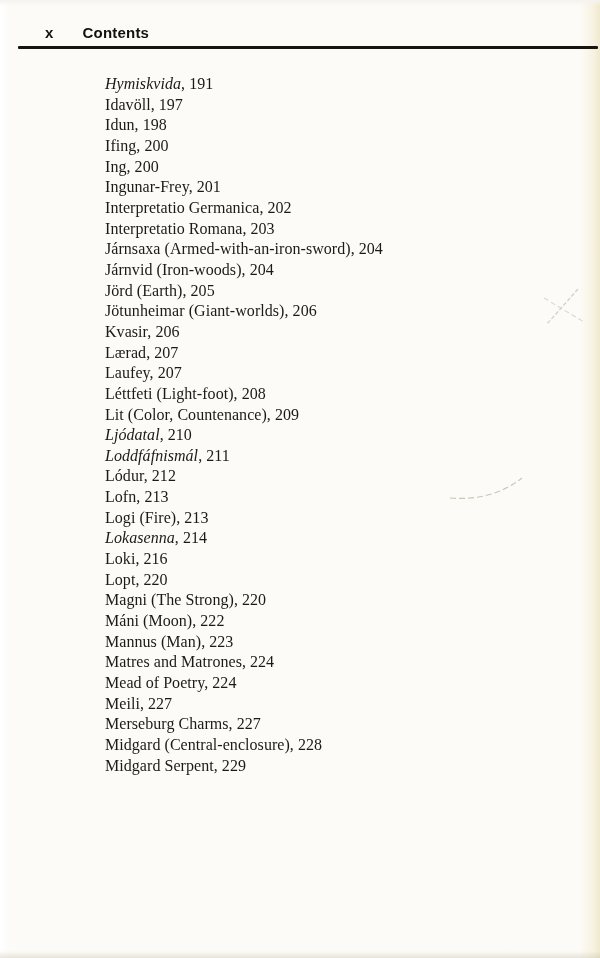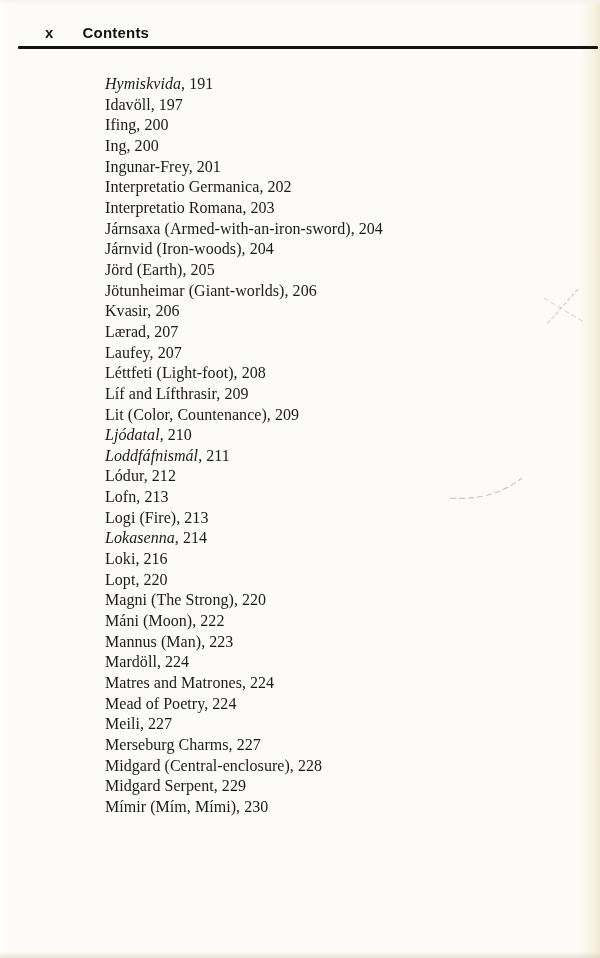--- a/index.html
+++ b/index.html
@@ -58,20 +58,21 @@
 
   <div class="header-rule"></div>
 
   <div class="toc" id="toc-list">
   <div class="toc-entry"><span class="italic">Hymiskvida</span><span>, 191</span></div>
 
 
 
   <div class="toc-entry"><span>Idavöll</span><span>, 197</span></div>
 
+  <div class="toc-entry"><span>Idun</span><span>, 198</span></div>
 
   <div class="toc-entry"><span>Ifing</span><span>, 200</span></div>
 
   <div class="toc-entry"><span>Ing</span><span>, 200</span></div>
 
   <div class="toc-entry"><span>Ingunar-Frey</span><span>, 201</span></div>
 
   <div class="toc-entry"><span>Interpretatio Germanica</span><span>, 202</span></div>
 
   <div class="toc-entry"><span>Interpretatio Romana</span><span>, 203</span></div>
@@ -85,21 +86,20 @@
   <div class="toc-entry"><span>Jötunheimar (Giant-worlds)</span><span>, 206</span></div>
 
   <div class="toc-entry"><span>Kvasir</span><span>, 206</span></div>
 
   <div class="toc-entry"><span>Lærad</span><span>, 207</span></div>
 
   <div class="toc-entry"><span>Laufey</span><span>, 207</span></div>
 
   <div class="toc-entry"><span>Léttfeti (Light-foot)</span><span>, 208</span></div>
 
-  <div class="toc-entry"><span>Líf and Lífthrasir</span><span>, 209</span></div>
 
   <div class="toc-entry"><span>Lit (Color, Countenance)</span><span>, 209</span></div>
 
   <div class="toc-entry"><span class="italic">Ljódatal</span><span>, 210</span></div>
 
   <div class="toc-entry"><span class="italic">Loddfáfnismál</span><span>, 211</span></div>
 
   <div class="toc-entry"><span>Lódur</span><span>, 212</span></div>
 
   <div class="toc-entry"><span>Lofn</span><span>, 213</span></div>
@@ -112,35 +112,33 @@
 
   <div class="toc-entry"><span>Lopt</span><span>, 220</span></div>
 
   <div class="toc-entry"><span>Magni (The Strong)</span><span>, 220</span></div>
 
 
   <div class="toc-entry"><span>Máni (Moon)</span><span>, 222</span></div>
 
   <div class="toc-entry"><span>Mannus (Man)</span><span>, 223</span></div>
 
-  <div class="toc-entry"><span>Mardöll</span><span>, 224</span></div>
 
   <div class="toc-entry"><span>Matres and Matrones</span><span>, 224</span></div>
 
   <div class="toc-entry"><span>Mead of Poetry</span><span>, 224</span></div>
 
   <div class="toc-entry"><span>Meili</span><span>, 227</span></div>
 
   <div class="toc-entry"><span>Merseburg Charms</span><span>, 227</span></div>
 
   <div class="toc-entry"><span>Midgard (Central-enclosure)</span><span>, 228</span></div>
 
   <div class="toc-entry"><span>Midgard Serpent</span><span>, 229</span></div>
 
-  <div class="toc-entry"><span>Mímir (Mím, Mími)</span><span>, 230</span></div>
 </div>
 
   <svg class="artifact cross-mark" width="50" height="50" viewBox="0 0 50 50">
     <line x1="40" y1="7" x2="9" y2="42" stroke="#b0a896" stroke-width="1.3" stroke-dasharray="4 2"></line>
     <line x1="6" y1="16" x2="46" y2="40" stroke="#bcb4a3" stroke-width="1.1" stroke-dasharray="5 3"></line>
   </svg>
 
   <svg class="artifact hairline-mark" width="82" height="34" viewBox="0 0 82 34">
     <path d="M 2 26 C 28 28, 52 23, 74 6" fill="none" stroke="#a39a83" stroke-width="1.1" stroke-dasharray="6 3"></path>
   </svg>

